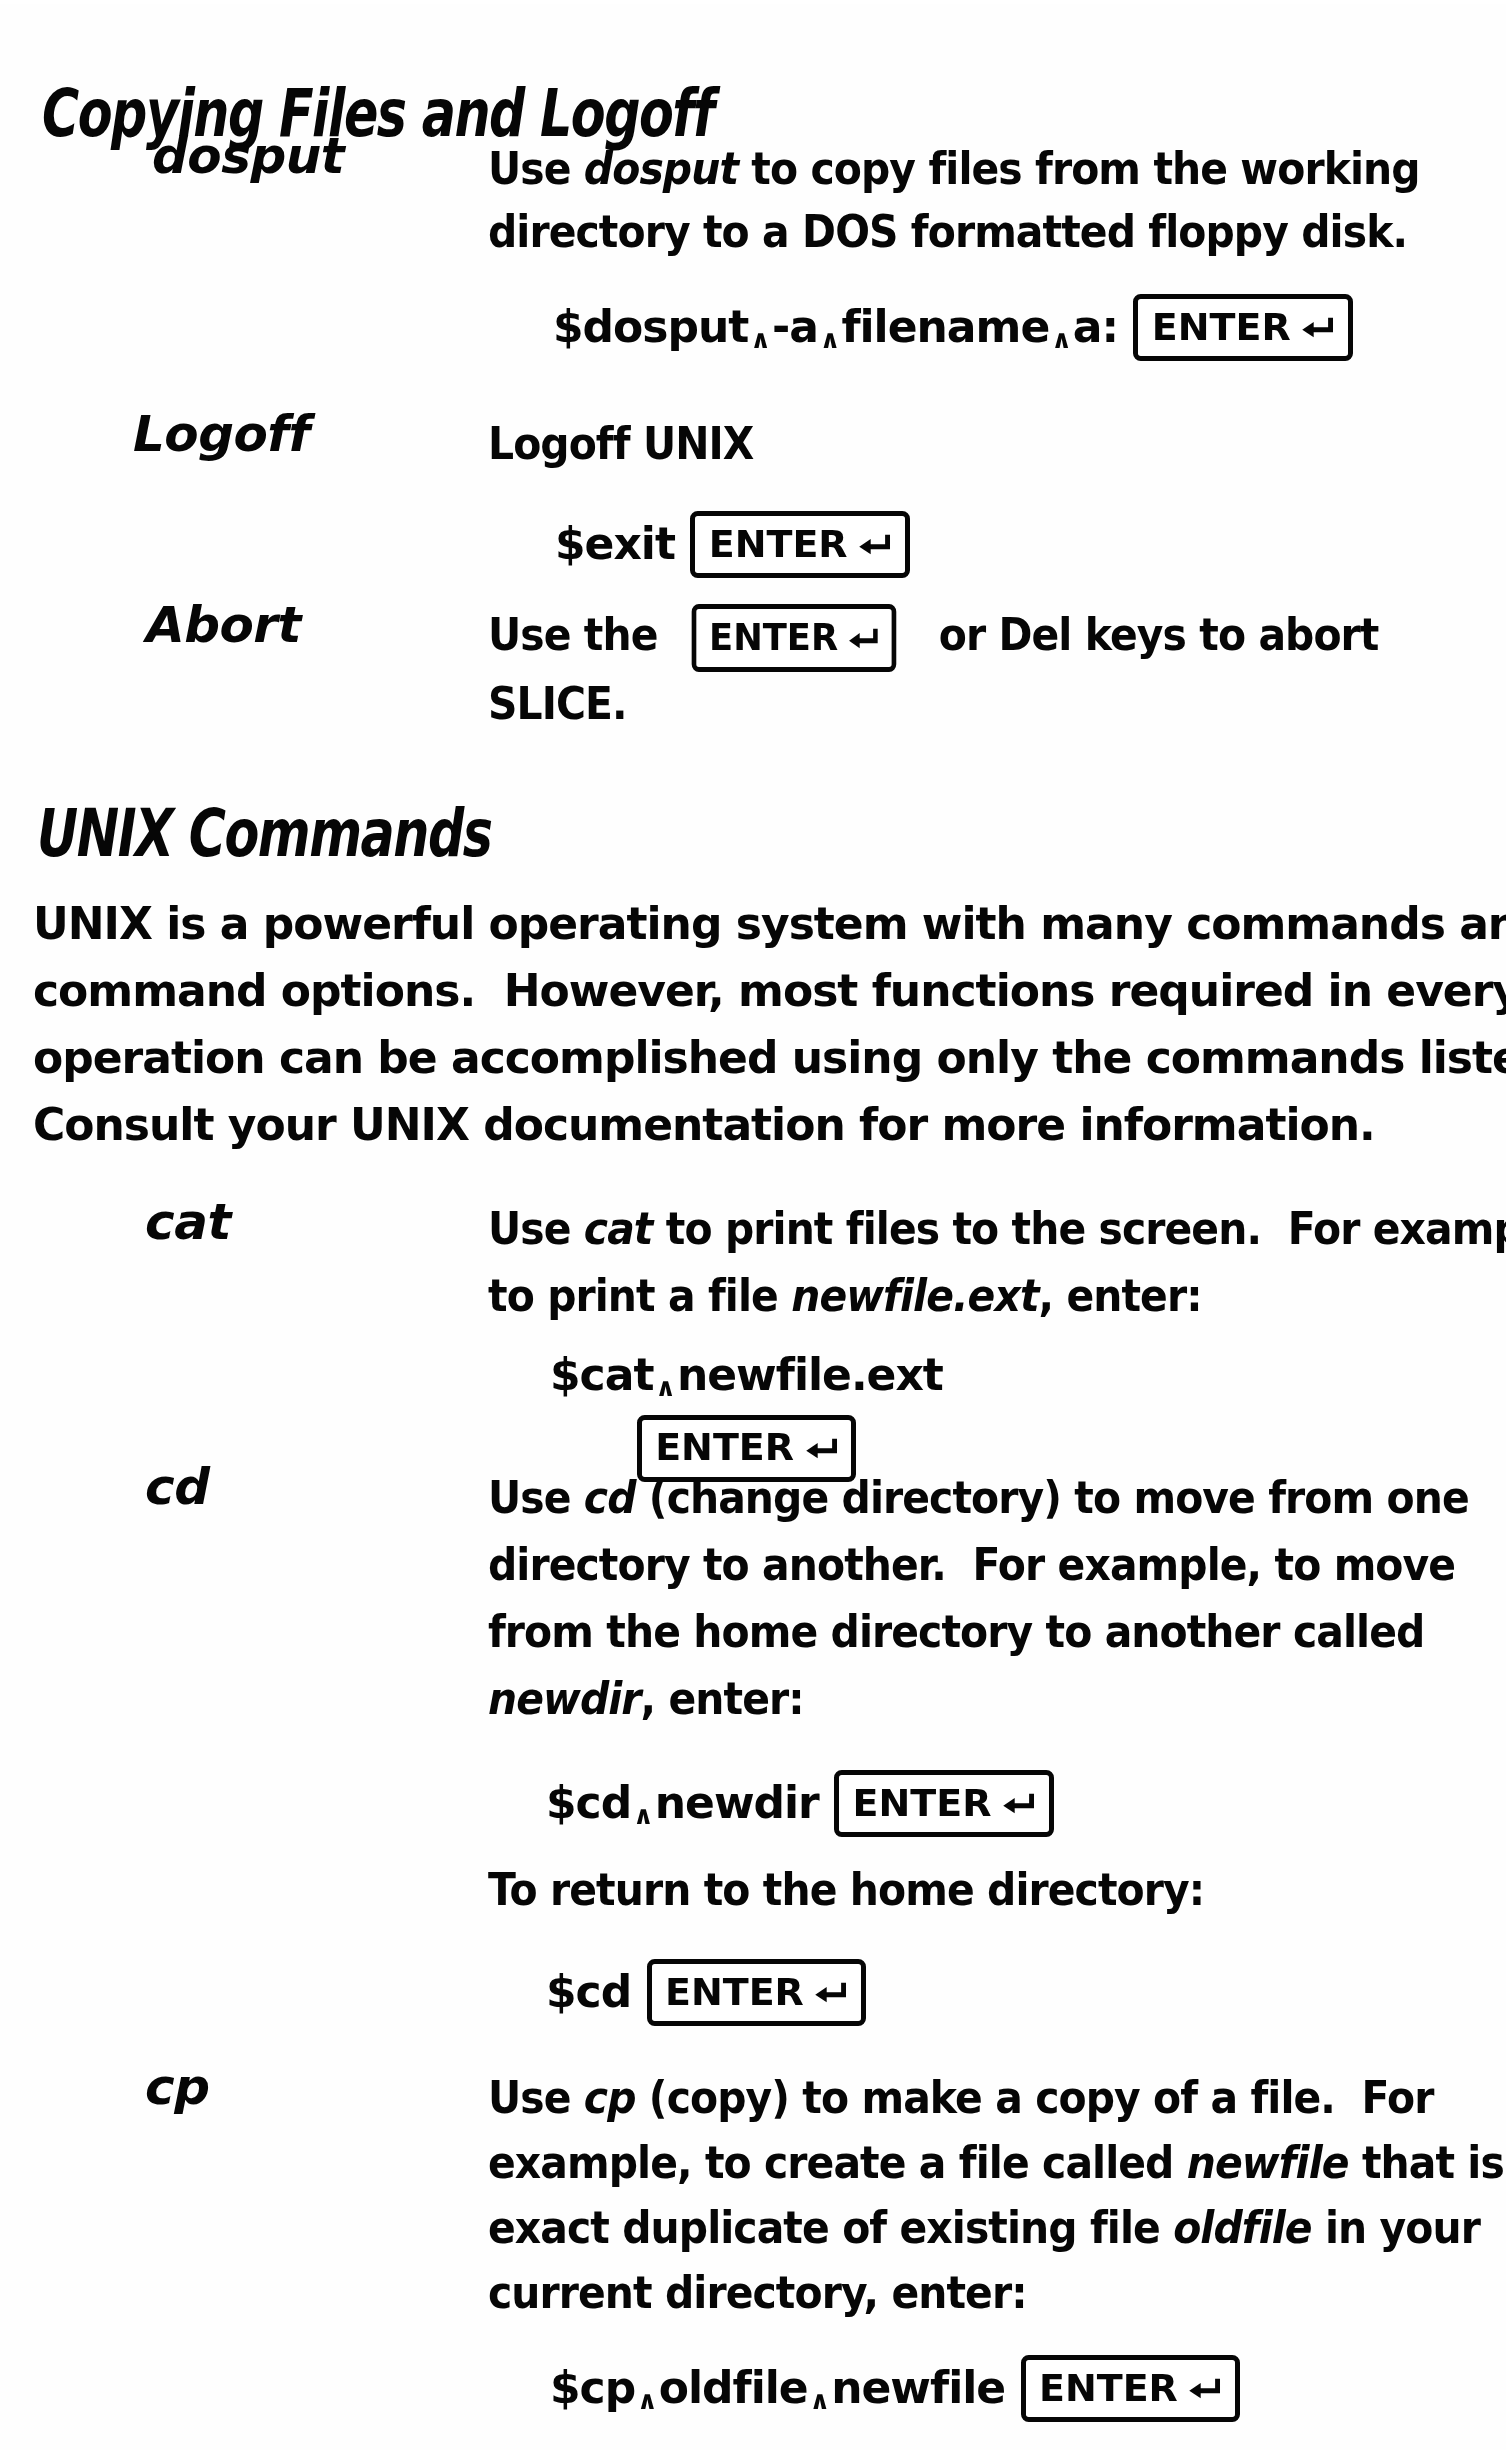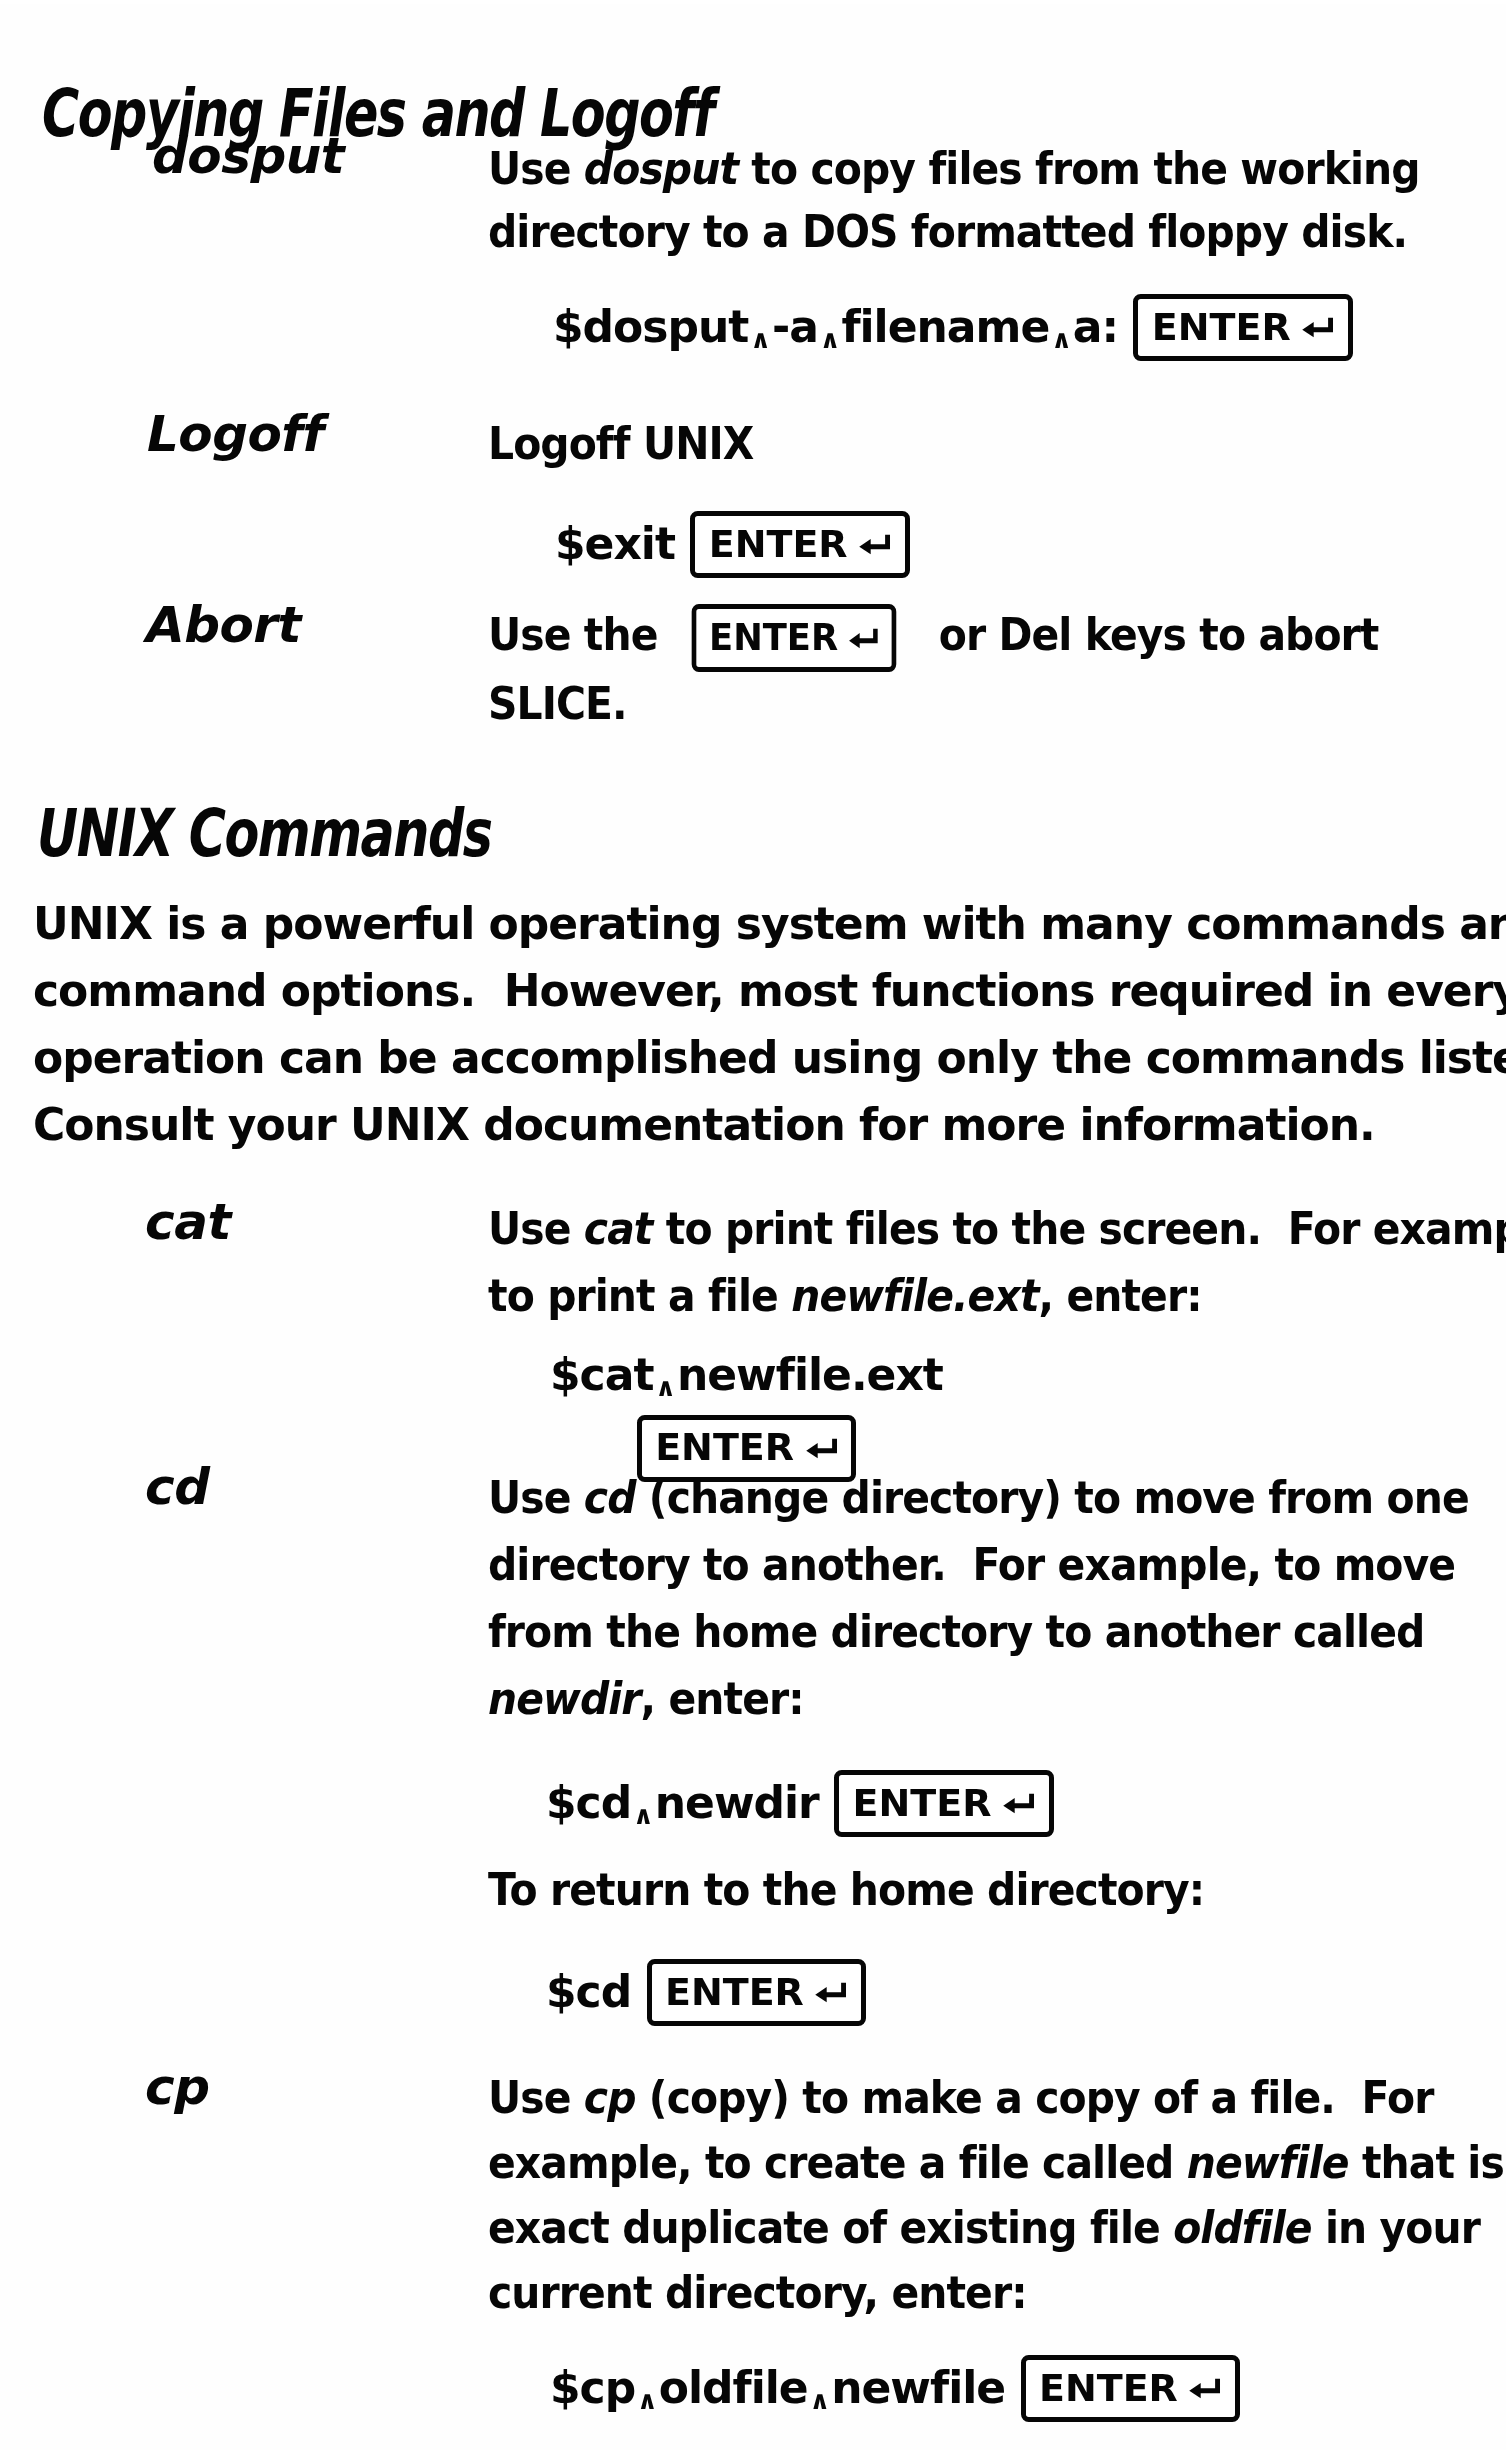--- a/index.html
+++ b/index.html
@@ -32,21 +32,21 @@
     <h1 class="h" style="left:42px;top:30px;"><span class="squeeze">Copying Files and Logoff</span></h1>
     <div class="entries"><div style="display: contents;"><div class="cmdlabel" style="top: 125px; left: 152px;">dosput</div><div class="para" style="top: 133px; left: 488px; line-height: 63px;">
             <div class="line"><span>Use </span><span class="it">dosput</span><span> to copy files from the working</span></div>
             <div class="line"><span>directory to a DOS formatted floppy disk.</span></div>
           </div><div class="cmdrow" style="top: 290px; left: 553px;">
             <span class="cmd"><span>$dosput</span><span class="caret">∧</span><span>-a</span><span class="caret">∧</span><span>filename</span><span class="caret">∧</span><span>a:</span></span>
             <span class="enter-key"><span>ENTER</span><svg viewBox="0 0 34 24">
                 <path d="M29 3 V14 H12" fill="none" stroke="currentColor" stroke-width="4.5"></path>
                 <path d="M13.5 7 L3 14 L13.5 21 Z" fill="currentColor"></path>
               </svg></span>
-          </div></div><div style="display: contents;"><div class="cmdlabel" style="top: 403px; left: 147px;">Logoff</div><div class="para" style="top: 408px; left: 488px; line-height: 63px;">
+          </div></div><div style="display: contents;"><div class="cmdlabel" style="top: 403px; left: 133px;">Logoff</div><div class="para" style="top: 408px; left: 488px; line-height: 63px;">
             <div class="line"><span>Logoff UNIX</span></div>
           </div><div class="cmdrow" style="top: 507px; left: 555px; text-align: center;">
             <span class="cmd"><span>$exit</span></span>
             <span class="enter-key"><span>ENTER</span><svg viewBox="0 0 34 24">
                 <path d="M29 3 V14 H12" fill="none" stroke="currentColor" stroke-width="4.5"></path>
                 <path d="M13.5 7 L3 14 L13.5 21 Z" fill="currentColor"></path>
               </svg></span>
           </div></div><div style="display: contents;"><div class="cmdlabel" style="top: 594px; left: 146px;">Abort</div><div class="para" style="top: 599px; left: 488px; line-height: 63px;">
             <div class="line"><span>Use the</span><span class="enter-key inline"><span>ENTER</span><svg viewBox="0 0 34 24">
                   <path d="M29 3 V14 H12" fill="none" stroke="currentColor" stroke-width="4.5"></path>

